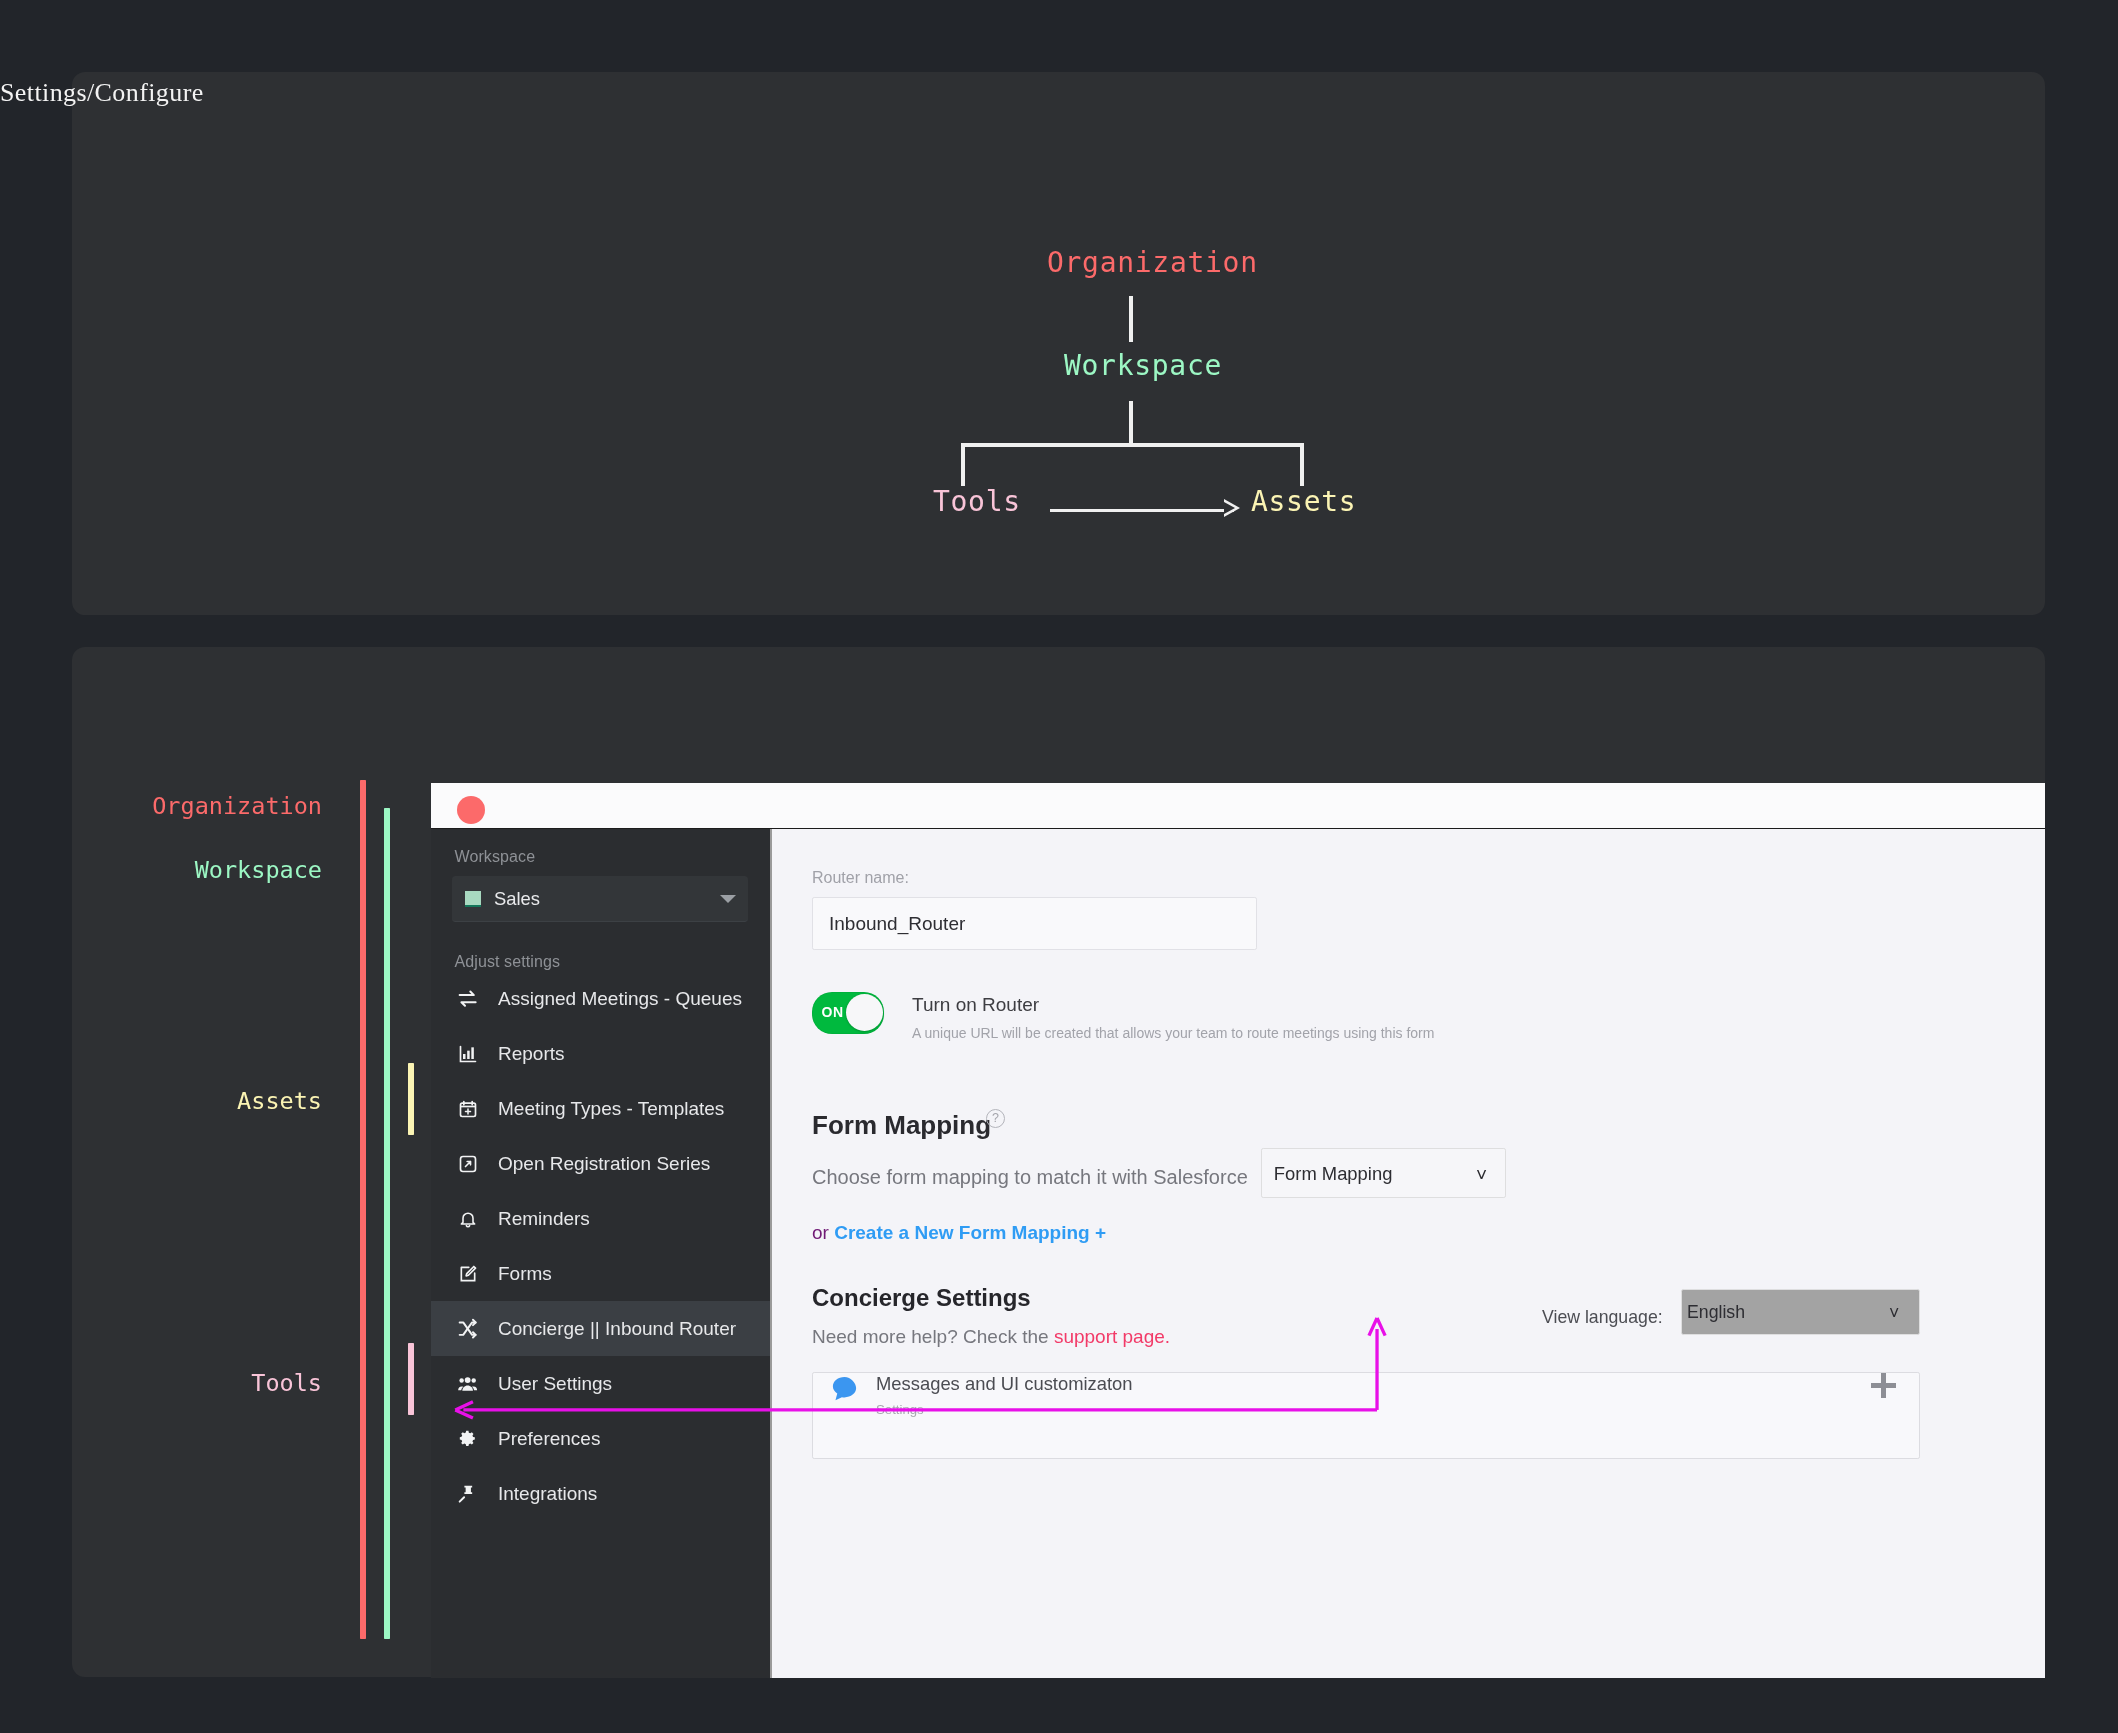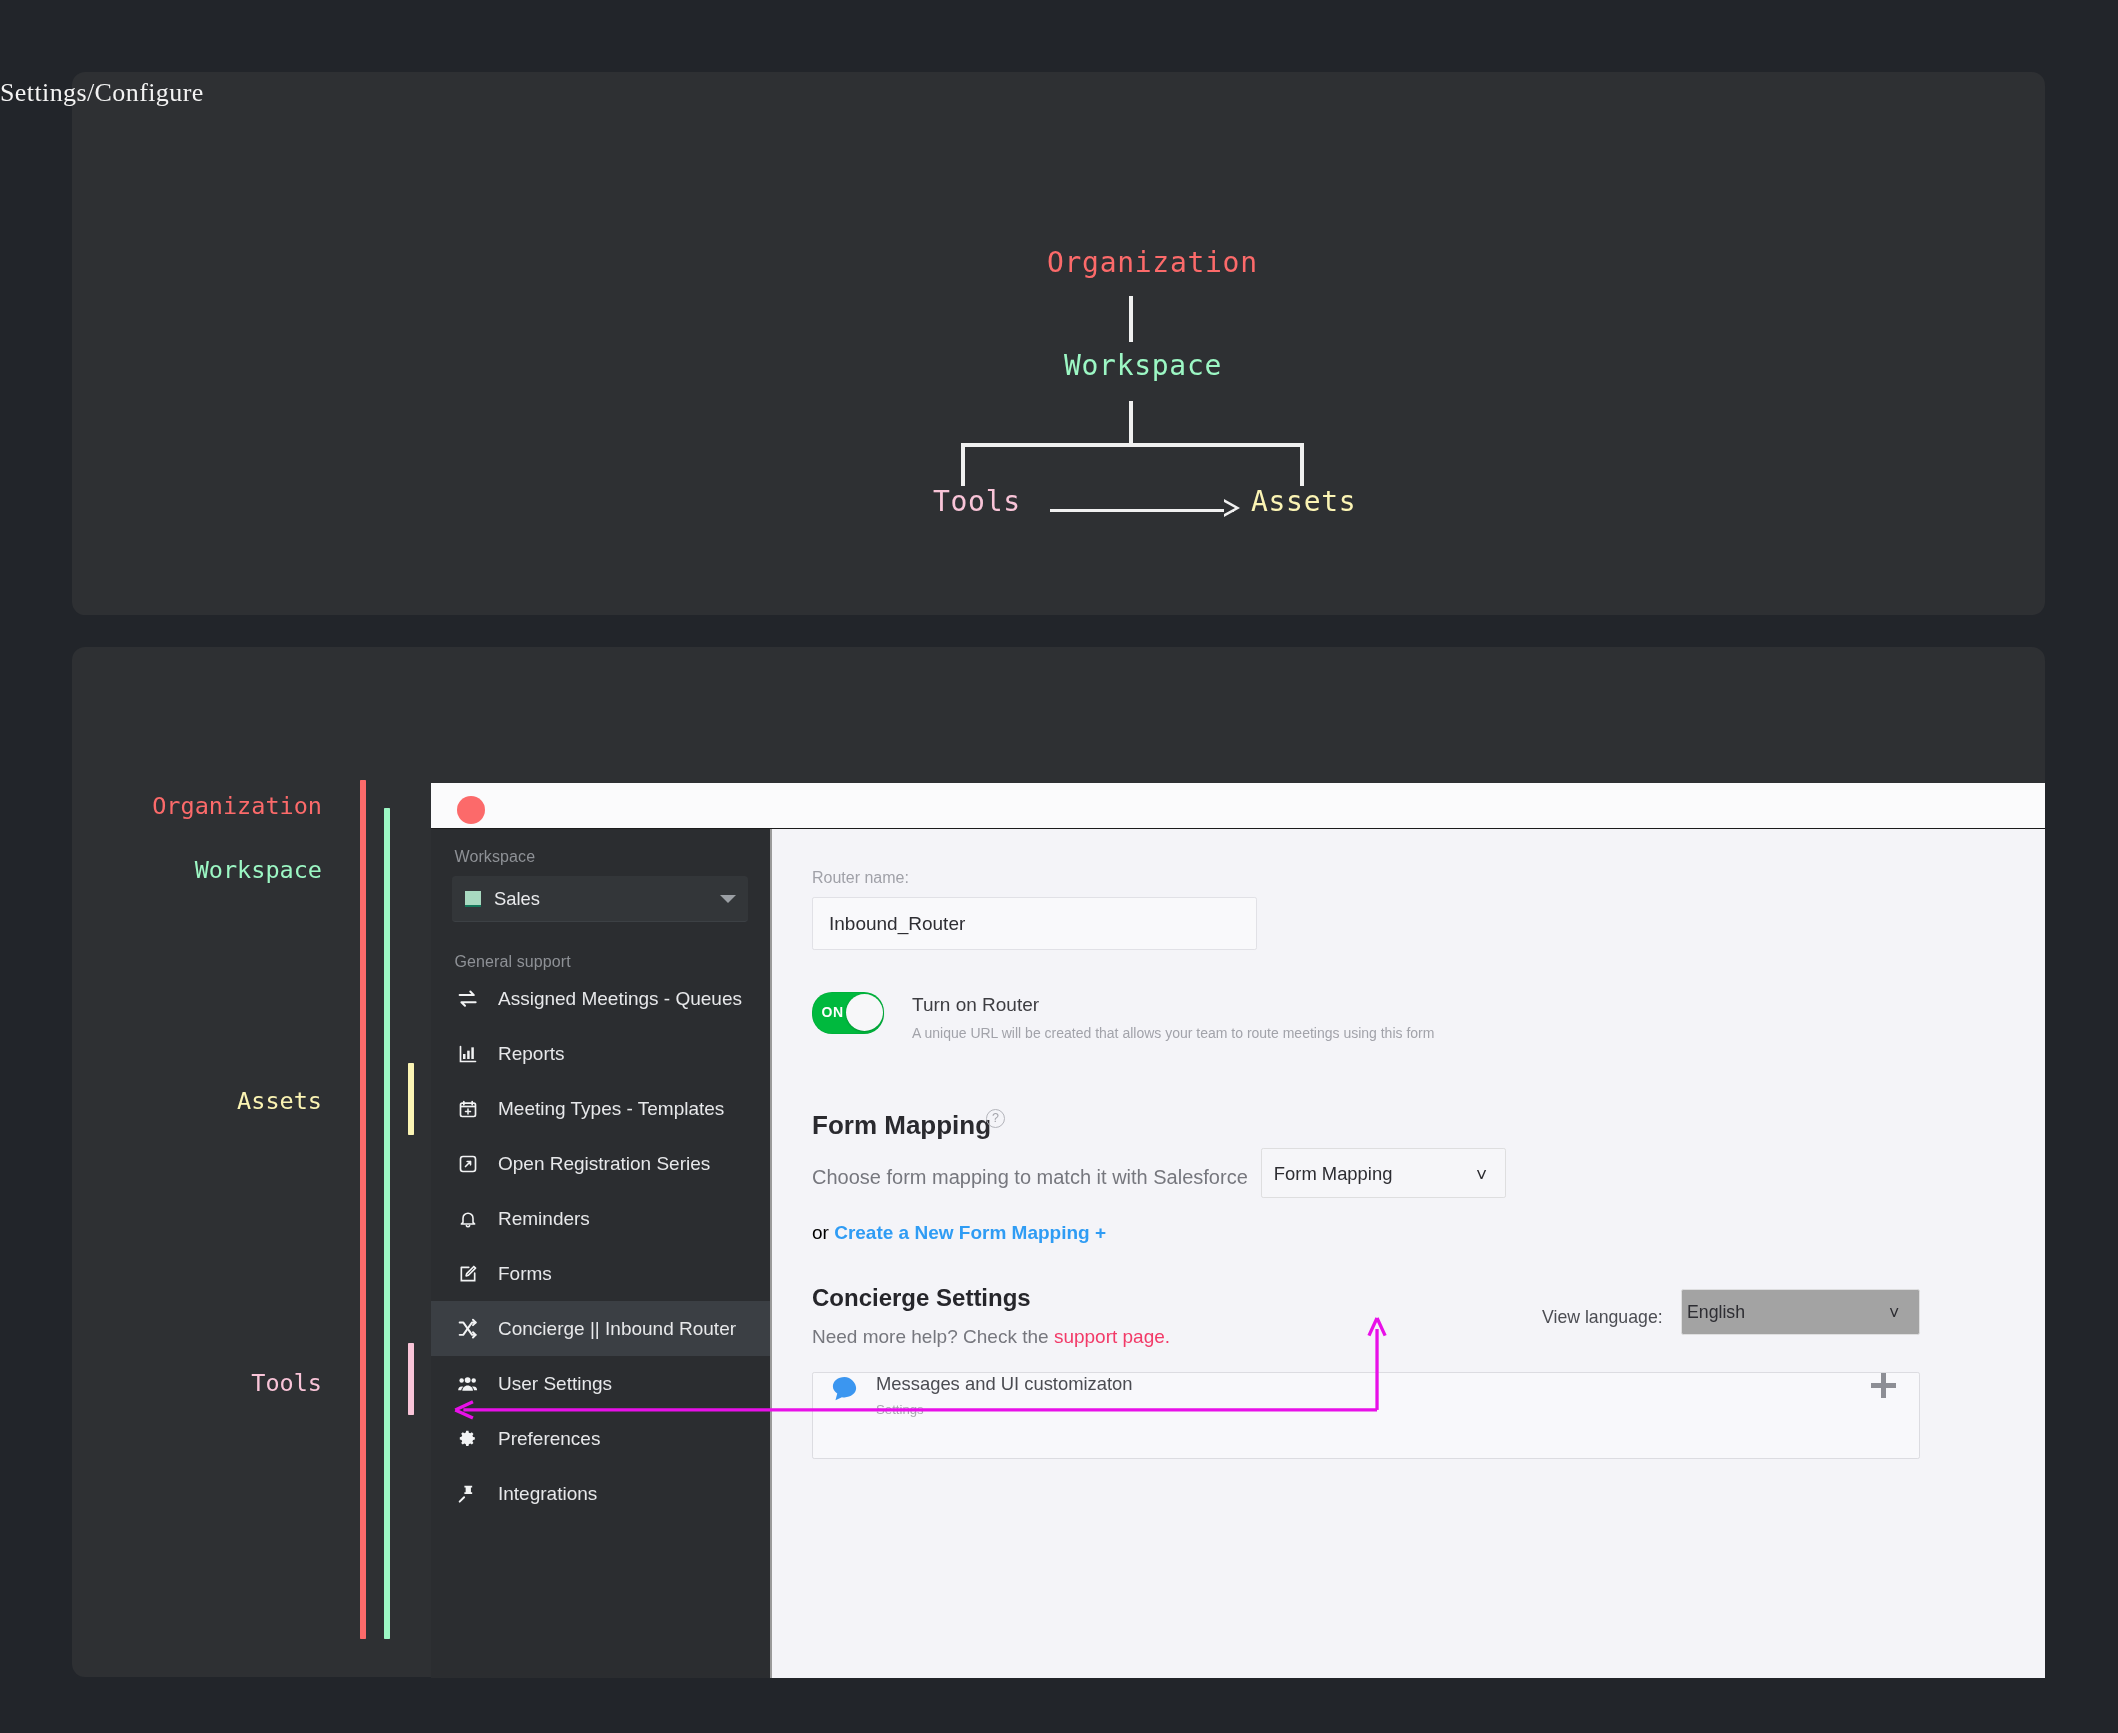--- a/index.html
+++ b/index.html
@@ -232,21 +232,21 @@
     font-size: 18.4px; color: #2d2d32;
     padding-left: 11.8px;
     font-family: "Liberation Sans", sans-serif;
     appearance: none; -webkit-appearance: none;
   }
   #form-mapping-select-caret {
     position: absolute; left: 701px; top: 335px;
     color: #2b2b30; font-size: 19px; pointer-events: none;
   }
   #create-mapping-line { position: absolute; left: 37px; top: 393px; font-size: 19px; }
-  #create-mapping-or { color: #000000; }
+  #create-mapping-or { color: #701a75; }
   #create-mapping-link { color: #2f9cf4; font-weight: bold; }
 
   #concierge-heading {
     position: absolute; left: 37px; top: 455px;
     font-size: 24px; color: #26262b; font-weight: bold;
   }
   #concierge-help { position: absolute; left: 37px; top: 497px; font-size: 19px; color: #76777e; }
   #concierge-help-link { color: #f23a68; }
 
   #view-language-label { position: absolute; left: 767px; top: 478px; font-size: 17.7px; color: #4c4d53; }
@@ -336,21 +336,21 @@
 
   <div id="app-sidebar">
     <div class="side-section-label" id="side-label-workspace">Workspace</div>
 
     <div id="workspace-select">
       <div id="workspace-swatch"></div>
       <div id="workspace-name">Sales</div>
       <div id="workspace-caret"></div>
     </div>
 
-    <div class="side-section-label" id="side-label-general">General support</div>
+    <div class="side-section-label" id="side-label-general">Adjust settings</div>
 
     <div class="nav-item">
       <span class="nav-icon">
         <svg width="21.3" height="21.3" viewBox="0 0 24 24" fill="none" stroke="#f2f3f4" stroke-width="2.3" stroke-linecap="round" stroke-linejoin="round">
           <path d="M3 8h16l-4-4"></path>
             <path d="M21 16H5l4 4"></path>
         </svg>
       </span>
       <span>Assigned Meetings - Queues</span>
     </div>

